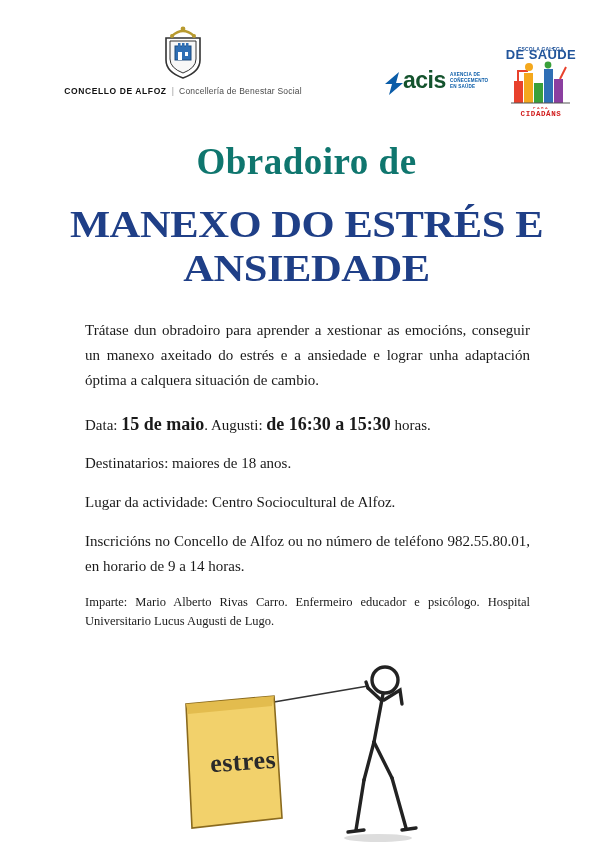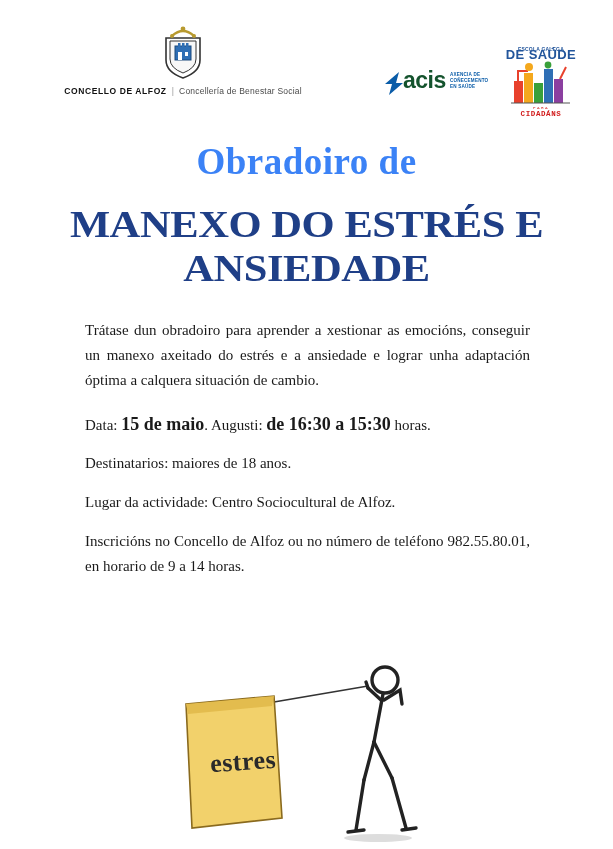--- a/index.html
+++ b/index.html
@@ -139,21 +139,21 @@
   
   .title1 {
     position: absolute;
     top: 140px;
     left: 0;
     width: 613px;
     text-align: center;
     font-family: "Liberation Serif", serif;
     font-size: 37px;
     font-weight: bold;
-    color: #3b82f6;
+    color: #0f766e;
     letter-spacing: 0.5px;
   }
   .title2 {
     position: absolute;
     top: 202px;
     left: 0;
     width: 613px;
     text-align: center;
     font-family: "Liberation Serif", serif;
     font-size: 38px;
@@ -297,20 +297,21 @@
     <span class="strong">de 16:30 a 15:30</span>
     <span>horas.</span>
   </p>
 
   <p class="para">Destinatarios: maiores de 18 anos.</p>
 
   <p class="para">Lugar da actividade: Centro Sociocultural de Alfoz.</p>
 
   <p class="para">Inscricións no Concello de Alfoz ou no número de teléfono 982.55.80.01, en horario de 9 a 14 horas.</p>
 
+  <p class="small-para">Imparte: Mario Alberto Rivas Carro. Enfermeiro educador e psicólogo. Hospital Universitario Lucus Augusti de Lugo.</p>
 </div>
 
 <div class="illo">
   <svg width="270" height="185" viewBox="0 0 270 185">
 
     <ellipse cx="200" cy="178" rx="34" ry="4" fill="#dddddd"></ellipse>
 
     <line x1="96" y1="42" x2="190" y2="26" stroke="#333" stroke-width="1.6"></line>
 
     <polygon points="8,44 96,36 104,158 14,168" fill="#f2d16b" stroke="#8a6a1e" stroke-width="1.6"></polygon>

